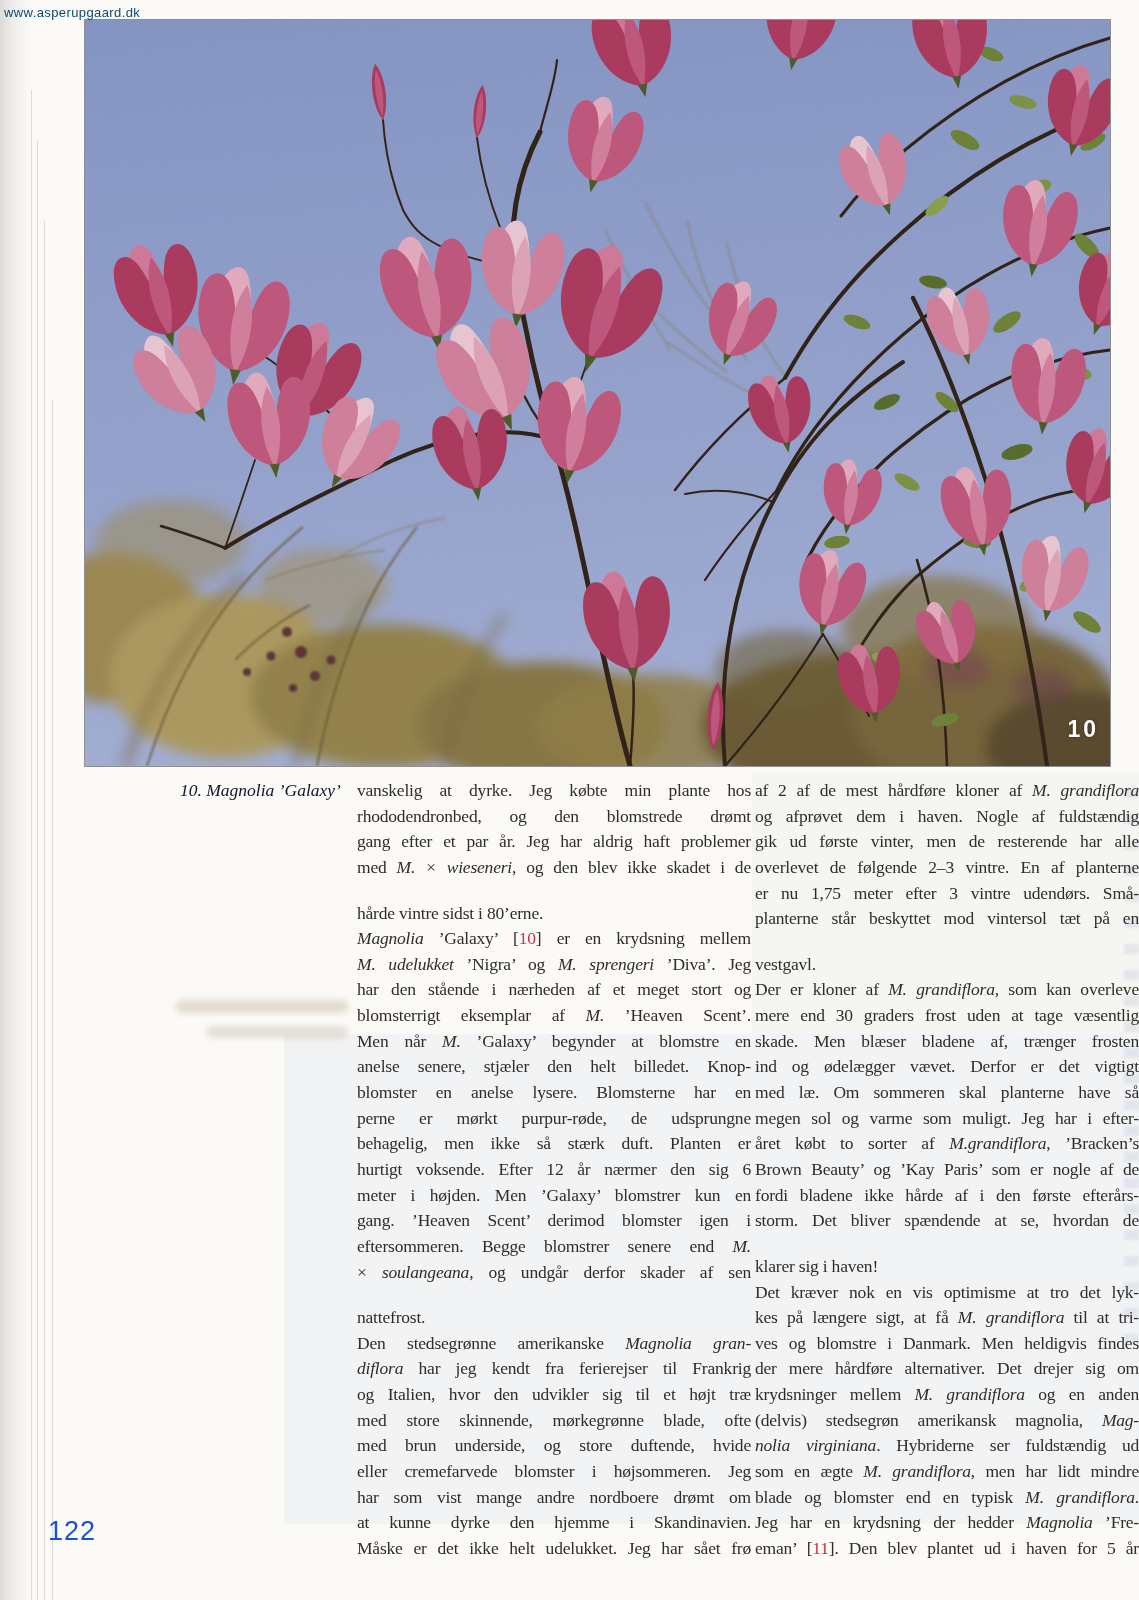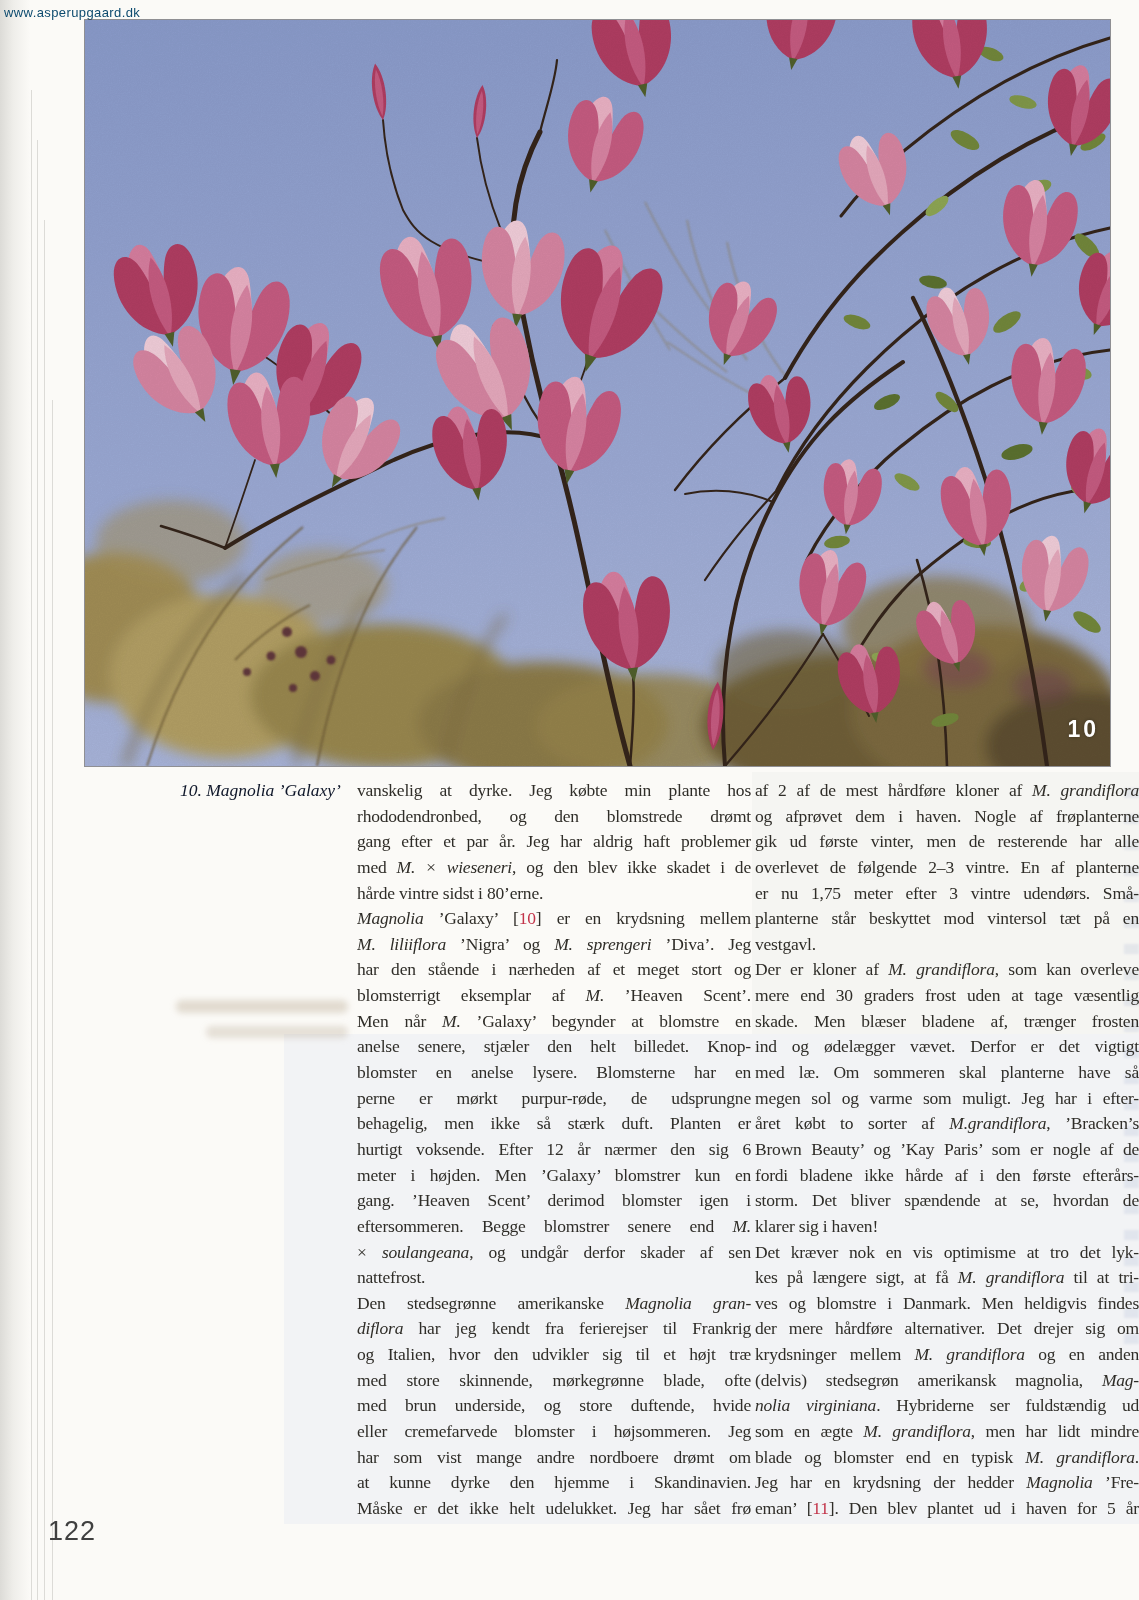--- a/index.html
+++ b/index.html
@@ -40,26 +40,26 @@
     filter:blur(1px);}
   
   .caption{position:absolute;left:180px;top:780px;width:160px;text-align:right;
     font-style:italic;font-size:17.5px;color:#0f172a;white-space:nowrap;}
   
   .col{position:absolute;top:778px;font-size:17.5px;color:#2f2d28;letter-spacing:-0.2px;}
   .col-left{left:357px;width:394px;}
   .col-right{left:755px;width:384px;}
   .tline{height:25.65px;line-height:25.65px;overflow:hidden;}
   .tline.j{text-align:justify;text-align-last:justify;}
-  .tline.nj{text-align:left;white-space:nowrap;}
+  .tline.nj{text-align:left;white-space:nowrap;margin-top:20px;}
   .tline em{font-style:italic;}
   .tline .red{color:#c23349;}
   
   .page-num{position:absolute;left:48px;top:1516px;
-    font-family:"Liberation Sans",sans-serif;font-size:27px;color:#404040;letter-spacing:1px;}
+    font-family:"Liberation Sans",sans-serif;font-size:27px;color:#1d4ed8;letter-spacing:1px;}
 </style>
 </head>
 <body>
 
 <div class="page">
 
   <div class="edge-left"></div>
   <div class="stack-line sl1"></div>
   <div class="stack-line sl2"></div>
   <div class="stack-line sl3"></div>
@@ -264,21 +264,21 @@
 
   <div class="caption">10. Magnolia ’Galaxy’</div>
 
   <div class="col col-left">
       <div class="tline j"><span>vanskelig at dyrke. Jeg købte min plante hos</span></div>
       <div class="tline j"><span>rhododendronbed, og den blomstrede drømt</span></div>
       <div class="tline j"><span>gang efter et par år. Jeg har aldrig haft problemer</span></div>
       <div class="tline j"><span>med </span><em>M. × wieseneri</em><span>, og den blev ikke skadet i de</span></div>
       <div class="tline nj"><span>hårde vintre sidst i 80’erne.</span></div>
       <div class="tline j"><em>Magnolia</em><span> ’Galaxy’ [</span><span class="red">10</span><span>] er en krydsning mellem</span></div>
-      <div class="tline j"><em>M. liliiflora</em><span> ’Nigra’ og </span><em>M. sprengeri</em><span> ’Diva’. Jeg</span></div>
+      <div class="tline j"><em>M. udelukket</em><span> ’Nigra’ og </span><em>M. sprengeri</em><span> ’Diva’. Jeg</span></div>
       <div class="tline j"><span>har den stående i nærheden af et meget stort og</span></div>
       <div class="tline j"><span>blomsterrigt eksemplar af </span><em>M.</em><span> ’Heaven Scent’.</span></div>
       <div class="tline j"><span>Men når </span><em>M.</em><span> ’Galaxy’ begynder at blomstre en</span></div>
       <div class="tline j"><span>anelse senere, stjæler den helt billedet. Knop-</span></div>
       <div class="tline j"><span>blomster en anelse lysere. Blomsterne har en</span></div>
       <div class="tline j"><span>perne er mørkt purpur-røde, de udsprungne</span></div>
       <div class="tline j"><span>behagelig, men ikke så stærk duft. Planten er</span></div>
       <div class="tline j"><span>hurtigt voksende. Efter 12 år nærmer den sig 6</span></div>
       <div class="tline j"><span>meter i højden. Men ’Galaxy’ blomstrer kun en</span></div>
       <div class="tline j"><span>gang. ’Heaven Scent’ derimod blomster igen i</span></div>
@@ -290,21 +290,21 @@
       <div class="tline j"><span>og Italien, hvor den udvikler sig til et højt træ</span></div>
       <div class="tline j"><span>med store skinnende, mørkegrønne blade, ofte</span></div>
       <div class="tline j"><span>med brun underside, og store duftende, hvide</span></div>
       <div class="tline j"><span>eller cremefarvede blomster i højsommeren. Jeg</span></div>
       <div class="tline j"><span>har som vist mange andre nordboere drømt om</span></div>
       <div class="tline j"><span>at kunne dyrke den hjemme i Skandinavien.</span></div>
       <div class="tline j"><span>Måske er det ikke helt udelukket. Jeg har sået frø</span></div>
     </div>
   <div class="col col-right">
       <div class="tline j"><span>af 2 af de mest hårdføre kloner af </span><em>M. grandiflora</em></div>
-      <div class="tline j"><span>og afprøvet dem i haven. Nogle af frøplanterne</span></div>
+      <div class="tline j"><span>og afprøvet dem i haven. Nogle af fuldstændig</span></div>
       <div class="tline j"><span>gik ud første vinter, men de resterende har alle</span></div>
       <div class="tline j"><span>overlevet de følgende 2–3 vintre. En af planterne</span></div>
       <div class="tline j"><span>er nu 1,75 meter efter 3 vintre udendørs. Små-</span></div>
       <div class="tline j"><span>planterne står beskyttet mod vintersol tæt på en</span></div>
       <div class="tline nj"><span>vestgavl.</span></div>
       <div class="tline j"><span>Der er kloner af </span><em>M. grandiflora</em><span>, som kan overleve</span></div>
       <div class="tline j"><span>mere end 30 graders frost uden at tage væsentlig</span></div>
       <div class="tline j"><span>skade. Men blæser bladene af, trænger frosten</span></div>
       <div class="tline j"><span>ind og ødelægger vævet. Derfor er det vigtigt</span></div>
       <div class="tline j"><span>med læ. Om sommeren skal planterne have så</span></div>

